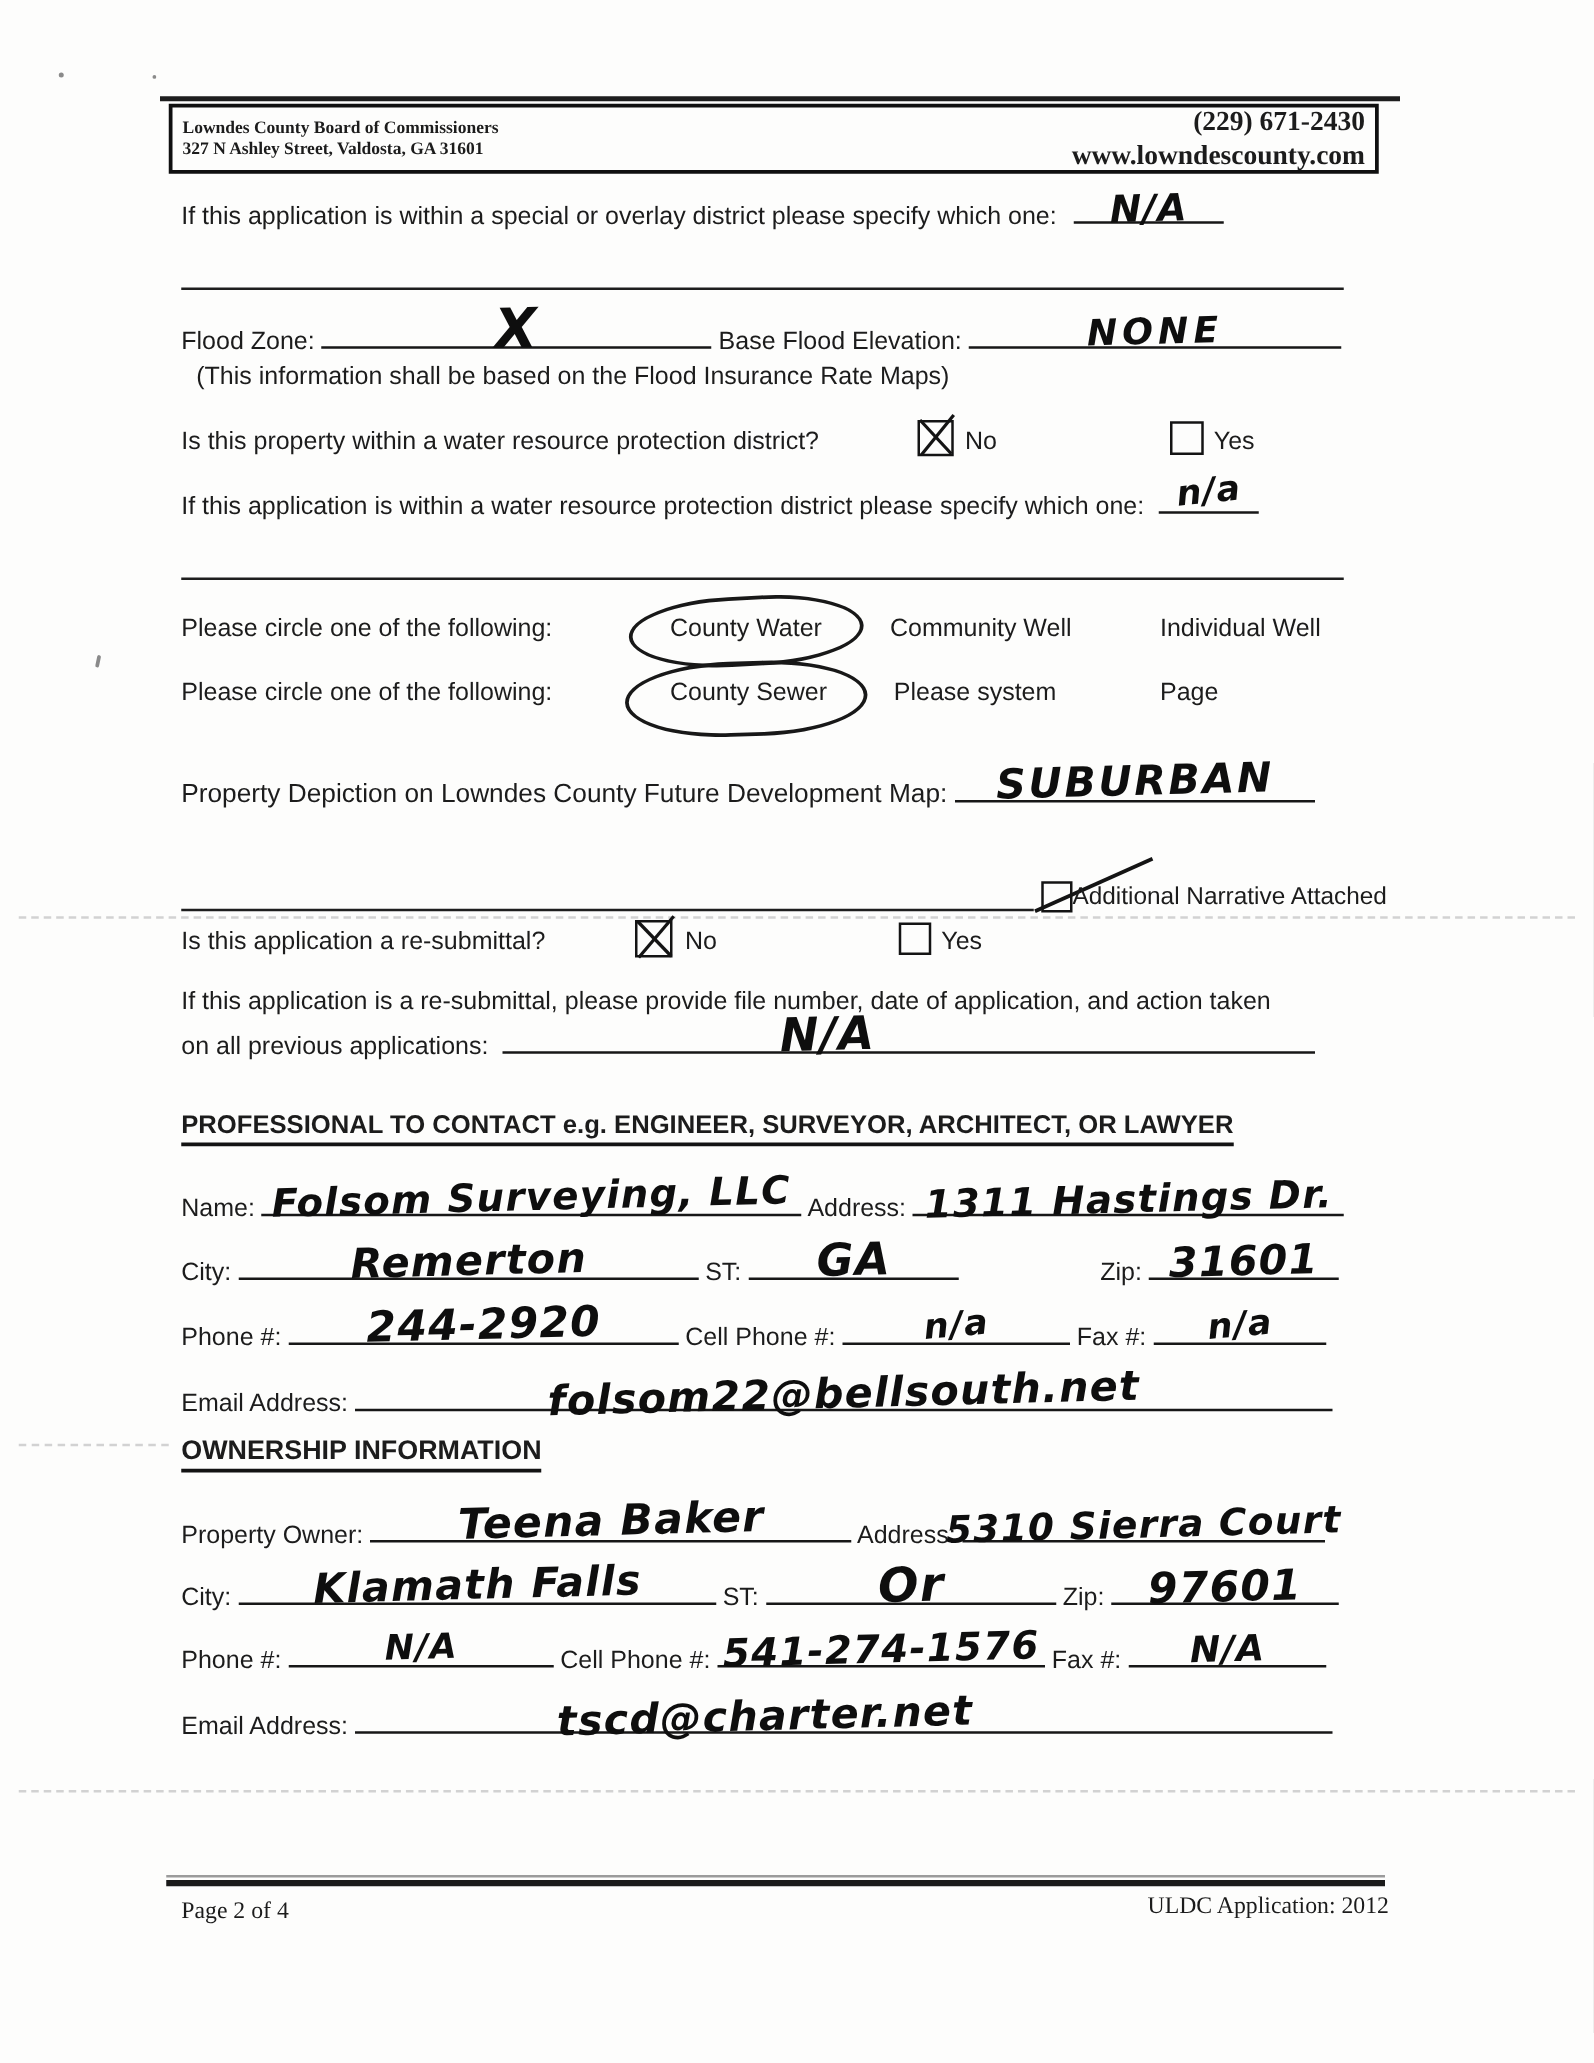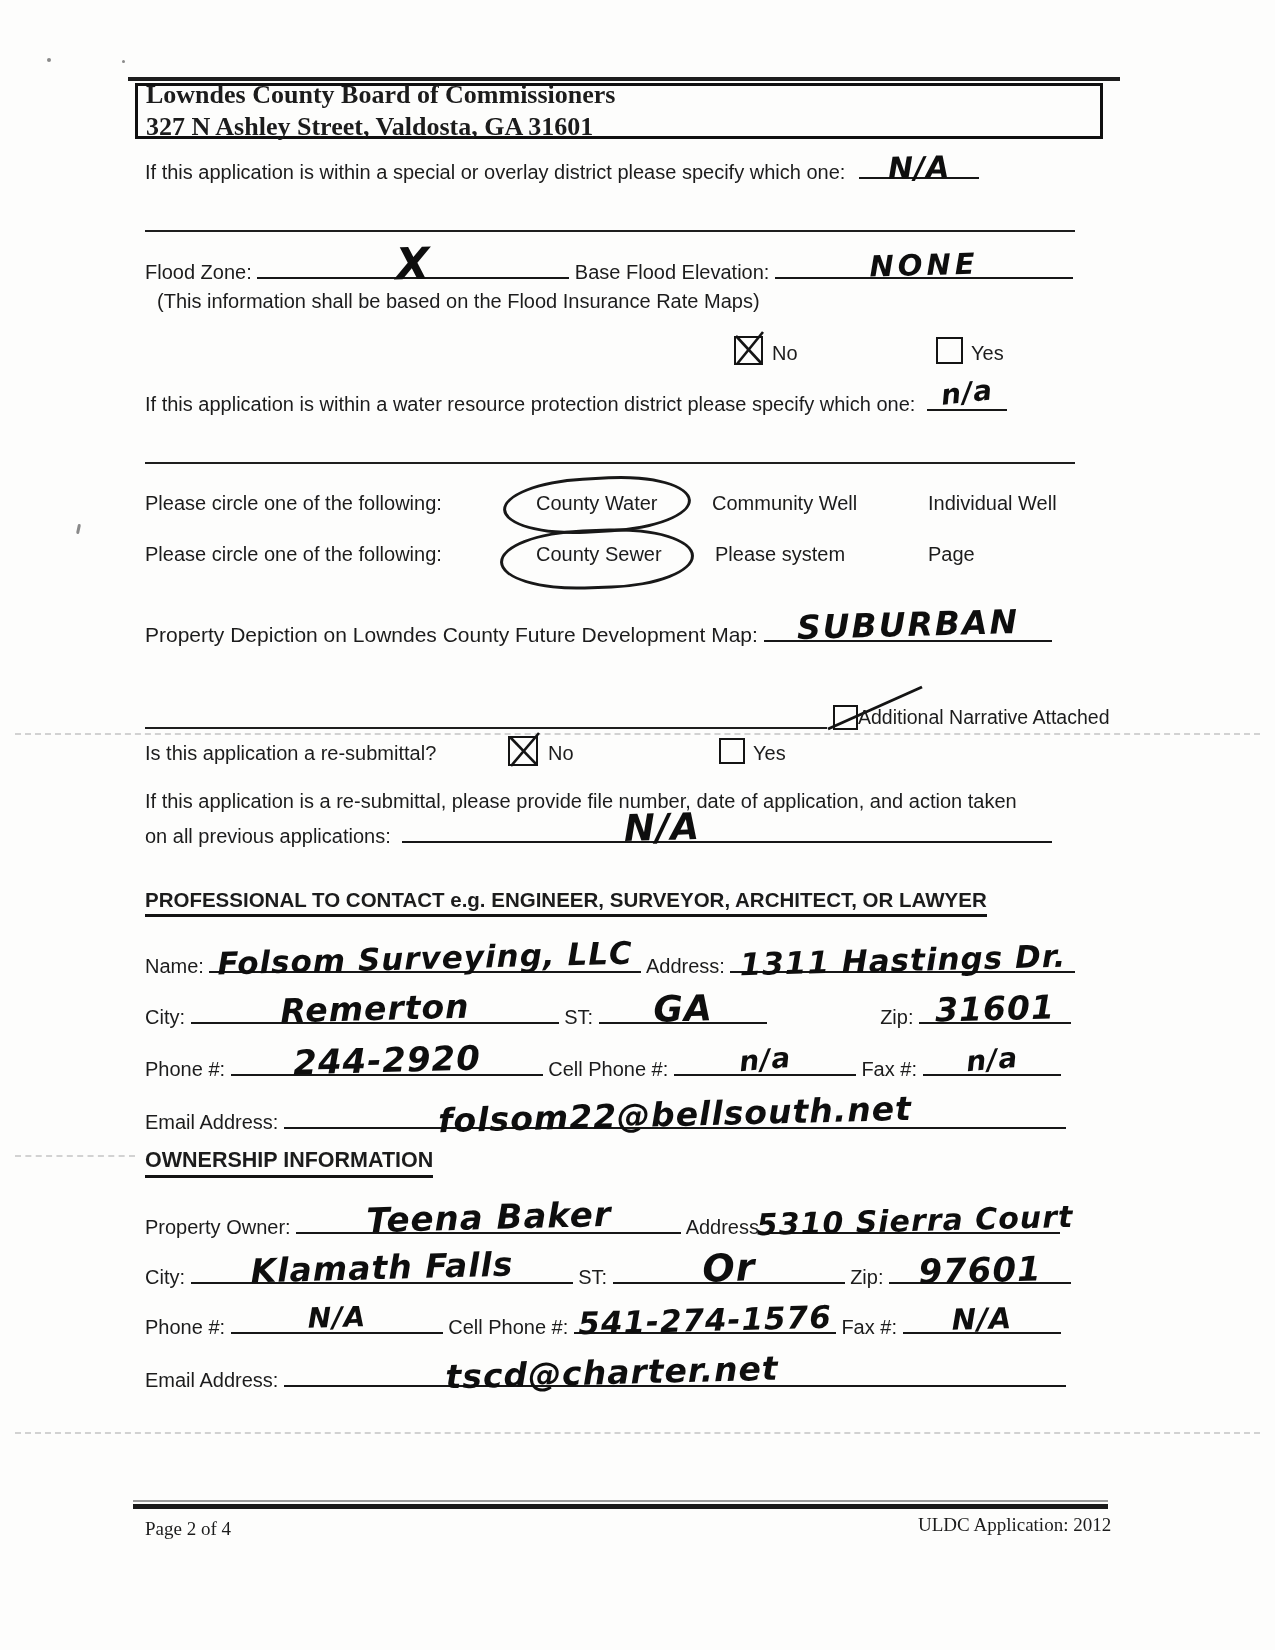--- a/index.html
+++ b/index.html
@@ -28,23 +28,27 @@
 
   <div class="speck" style="left:47px;top:58px;width:4px;height:4px;"></div>
   <div class="speck" style="left:122px;top:60px;width:3px;height:3px;"></div>
   <div class="speck" style="left:77px;top:524px;width:3px;height:10px;border-radius:2px;transform:rotate(12deg);"></div>
   <div class="artifact" style="left:15px;top:733px;width:1245px;"></div>
   <div class="artifact" style="left:15px;top:1155px;width:120px;"></div>
   <div class="artifact" style="left:15px;top:1432px;width:1245px;"></div>
 
   <div class="sep" style="left:128px;top:77px;width:992px;border-top-width:4px;"></div>
   <div class="abs" style="left:135px;top:83px;width:968px;height:56px;border:3px solid #101010;box-sizing:border-box;display:flex;justify-content:space-between;align-items:center;padding:1px 8px;">
-    <div class="serif" style="font-size:26px;line-height:1.22;">
+    <div class="serif" style="font-size:14px;line-height:1.22;">
       <div>Lowndes County Board of Commissioners</div>
       <div>327 N Ashley Street, Valdosta, GA  31601</div>
+    </div>
+    <div class="serif" style="font-size:22px;line-height:1.22;text-align:right;">
+      <div>(229) 671-2430</div>
+      <div>www.lowndescounty.com</div>
     </div>
   </div>
 
   <div class="abs t" style="left:145px;top:158px;">
     <span>If this application is within a special or overlay district please specify which one:</span>
     <span class="blank" style="width:120px;margin-left:8px;">
       <span class="hw" style="font-size:30px;bottom:-8px;">N/A</span>
     </span>
   </div>
 
@@ -55,20 +59,21 @@
     <span class="blank" style="width:312px;">
       <span class="hw" style="font-size:44px;bottom:-12px;">X</span>
     </span>
     <span>Base Flood Elevation:</span>
     <span class="blank" style="width:298px;">
       <span class="hw" style="font-size:29px;bottom:-5px;letter-spacing:4px;">NONE</span>
     </span>
   </div>
   <div class="abs t" style="left:157px;top:290px;">(This information shall be based on the Flood Insurance Rate Maps)</div>
 
+  <div class="abs t" style="left:145px;top:342px;">Is this property within a water resource protection district?</div>
   <span class="cb" style="left:734px;top:336px;width:25px;height:25px;">
     <svg class="mark" style="left:-4px;top:-8px;" width="36" height="38" viewBox="0 0 36 38">
       <line x1="5" y1="34" x2="31" y2="2" stroke="#141414" stroke-width="2.6"></line>
       <line x1="4" y1="6" x2="29" y2="33" stroke="#141414" stroke-width="2.6"></line>
     </svg>
   </span>
   <div class="abs t" style="left:772px;top:342px;">No</div>
   <span class="cb" style="left:936px;top:337px;width:23px;height:23px;"></span>
   <div class="abs t" style="left:971px;top:342px;">Yes</div>
 

